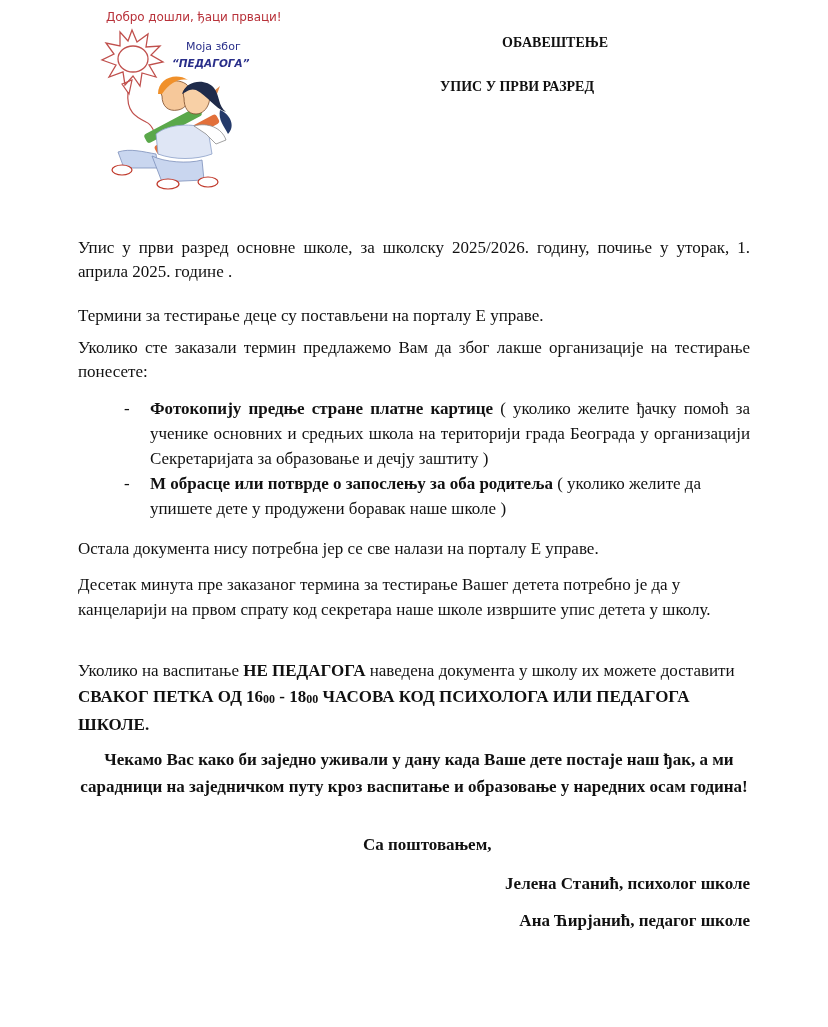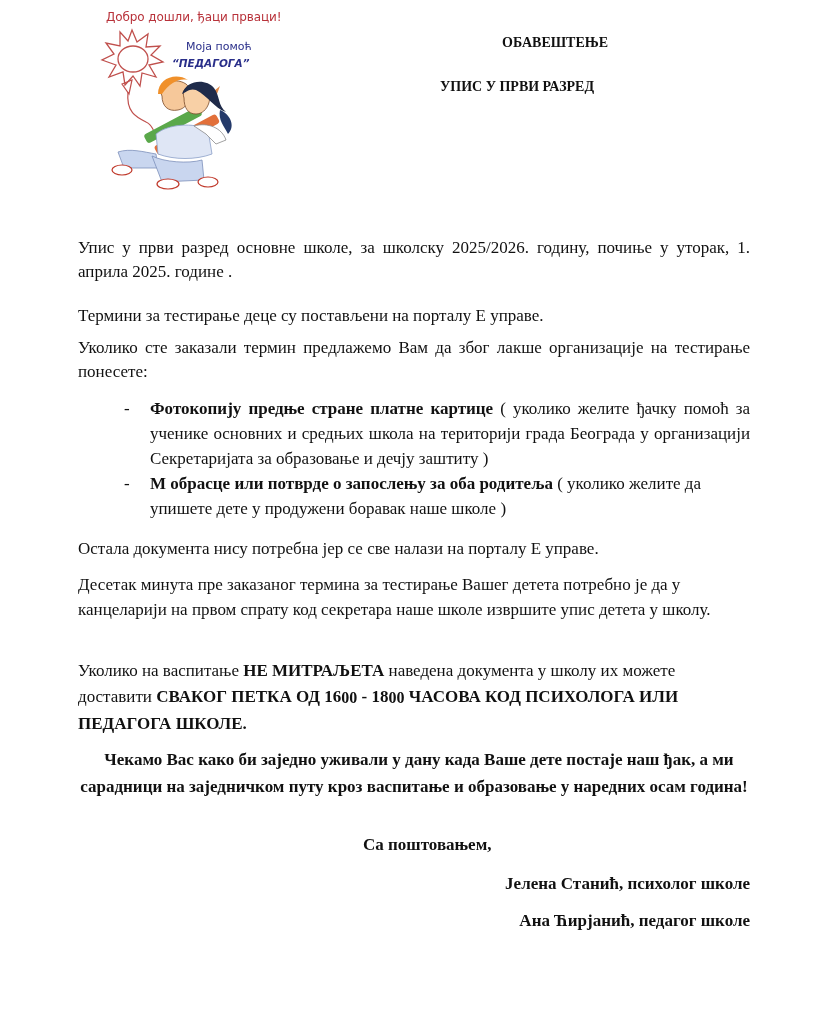--- a/index.html
+++ b/index.html
@@ -28,21 +28,21 @@
   .p2 { top: 304px; }
   .p3 { top: 336px; }
   .list { position: absolute; left: 124px; width: 626px; font-size: 17px; line-height: 25px; top: 396px; }
   .li { position: relative; padding-left: 26px; }
   .li .dash { position: absolute; left: 0; top: 0; }
   .p4 { top: 537px; }
   .p5 { top: 572px; line-height: 25px; }
   .p6 { top: 658px; line-height: 26px; }
   .p7 { top: 746px; line-height: 27px; font-weight: bold; text-align: center; }
   .p7 .indent { padding-left: 10px; }
-  sub.s { font-size: 16px; vertical-align: -1px; }
+  sub.s { font-size: 12px; vertical-align: -1px; }
 
   .sign { position: absolute; font-weight: bold; font-size: 17px; white-space: nowrap; }
   .sign-1 { left: 363px; top: 835px; }
   .sign-2 { right: 78px; top: 874px; }
   .sign-3 { right: 78px; top: 911px; }
   b { font-weight: bold; }
 </style>
 </head>
 <body>
 
@@ -68,21 +68,21 @@
       <path d="M124,88 C134,92 140,104 132,112 C128,104 122,98 124,88 Z" fill="#243a6a"></path>
       <path d="M60,112 C72,102 98,100 112,108 L116,132 C100,138 78,138 62,132 Z" fill="#dfe6f5" stroke="#8ca0c8" stroke-width="0.8"></path>
       <path d="M98,104 C112,100 126,106 130,118 L120,122 L110,112 Z" fill="#ffffff" stroke="#8a8a8a" stroke-width="0.8"></path>
       <path d="M22,130 C34,126 48,130 60,132 L62,146 L28,146 Z" fill="#c9d6ef" stroke="#7c8fba" stroke-width="0.8"></path>
       <path d="M56,134 C68,140 92,142 106,138 L108,158 L66,160 Z" fill="#c9d6ef" stroke="#7c8fba" stroke-width="0.8"></path>
       <ellipse cx="26" cy="148" rx="10" ry="5" fill="#ffffff" stroke="#c0392b" stroke-width="1.2"></ellipse>
       <ellipse cx="72" cy="162" rx="11" ry="5" fill="#ffffff" stroke="#c0392b" stroke-width="1.2"></ellipse>
       <ellipse cx="112" cy="160" rx="10" ry="5" fill="#ffffff" stroke="#c0392b" stroke-width="1.2"></ellipse>
     </g>
   </svg>
-  <div class="logo-school">Моја помоћ</div>
+  <div class="logo-school">Моја због</div>
   <div class="logo-name">“ПЕДАГОГА”</div>
 </div>
 
 <div class="title title-1">ОБАВЕШТЕЊЕ</div>
 <div class="title title-2">УПИС У ПРВИ РАЗРЕД</div>
 
 <div class="p p1 justify">Упис у први разред основне школе, за школску 2025/2026. годину, почиње у уторак,  1. априла 2025. године .</div>
 <div class="p p2">Термини за тестирање деце су постављени на порталу Е управе.</div>
 <div class="p p3 justify">Уколико сте заказали термин предлажемо Вам да због лакше организације на тестирање понесете:</div>
 
@@ -93,19 +93,19 @@
   </div>
   <div class="li">
     <span class="dash">-</span>
     <b>М обрасце или потврде о запослењу за оба родитеља</b><span> ( уколико желите да упишете дете у продужени боравак наше школе )</span>
   </div>
 </div>
 
 <div class="p p4">Остала документа нису потребна јер се све налази на порталу Е управе.</div>
 <div class="p p5">Десетак минута пре заказаног термина за тестирање Вашег детета потребно је да у канцеларији на првом спрату код секретара наше школе извршите упис детета у школу.</div>
 
-<div class="p p6"><span>Уколико на васпитање </span><b>НЕ МИТРАЉЕТА</b><span> наведена документа у школу их можете доставити </span><b><span>СВАКОГ ПЕТКА ОД 16</span><sub class="s">00</sub><span> - 18</span><sub class="s">00</sub><span> ЧАСОВА КОД ПСИХОЛОГА ИЛИ ПЕДАГОГА ШКОЛЕ.</span></b></div>
+<div class="p p6"><span>Уколико на васпитање </span><b>НЕ ПЕДАГОГА</b><span> наведена документа у школу их можете доставити </span><b><span>СВАКОГ ПЕТКА ОД 16</span><sub class="s">00</sub><span> - 18</span><sub class="s">00</sub><span> ЧАСОВА КОД ПСИХОЛОГА ИЛИ ПЕДАГОГА ШКОЛЕ.</span></b></div>
 
 <div class="p p7"><span class="indent">Чекамо Вас како би заједно уживали у дану када Ваше дете постаје наш ђак, а ми сарадници на заједничком путу кроз васпитање и образовање у наредних осам година!</span></div>
 
 <div class="sign sign-1">Са поштовањем,</div>
 <div class="sign sign-2">Јелена Станић, психолог школе</div>
 <div class="sign sign-3">Ана Ћирјанић, педагог школе</div>
 
 </body></html>

